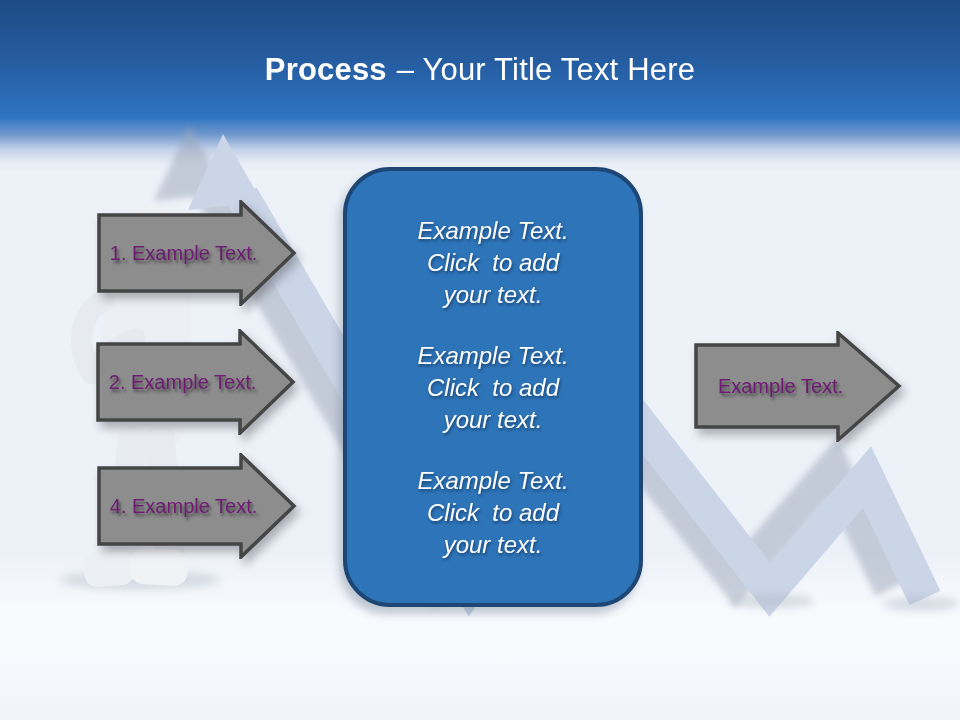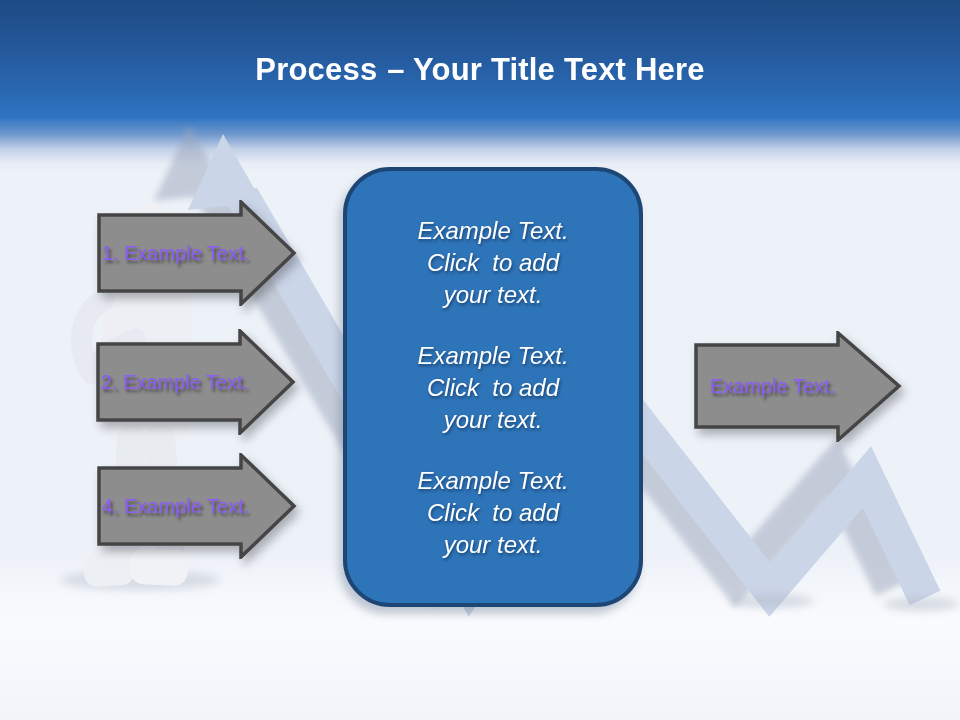--- a/index.html
+++ b/index.html
@@ -44,21 +44,21 @@
   .title {
     position: absolute;
     top: 52px; left: 0; right: 0;
     text-align: center;
     color: #ffffff;
     font-size: 31px;
     letter-spacing: 0.2px;
     z-index: 6;
   }
   .title-bold { font-weight: bold; }
-  .title-rest { margin-left: 0.32em; font-weight: bold; }
+  .title-rest { margin-left: 0.32em; font-weight: normal; }
 
   .decor-svg {
     position: absolute;
     left: 0; top: 0;
     width: 960px; height: 720px;
     z-index: 1;
   }
 
   
   .panel {
@@ -88,26 +88,26 @@
 
   
   .proc-arrow {
     position: absolute;
     z-index: 4;
     filter: drop-shadow(4px 6px 5px rgba(60,62,70,0.38));
   }
   .proc-arrow svg { display: block; }
   .arrow-label {
     position: absolute;
-    left: 8px; top: 15px;
+    left: 16px; top: 15px;
     width: 141px; height: 76px;
     display: flex;
     align-items: center;
     justify-content: center;
-    color: #8b5cf6;
+    color: #701a75;
     font-size: 20px;
     text-shadow: 2px 3px 3px rgba(35,35,40,0.65);
     white-space: nowrap;
     text-align: right;
   }
   .arrow-label-right {
     top: 14px; height: 82px;
   }
 </style>
 </head>

